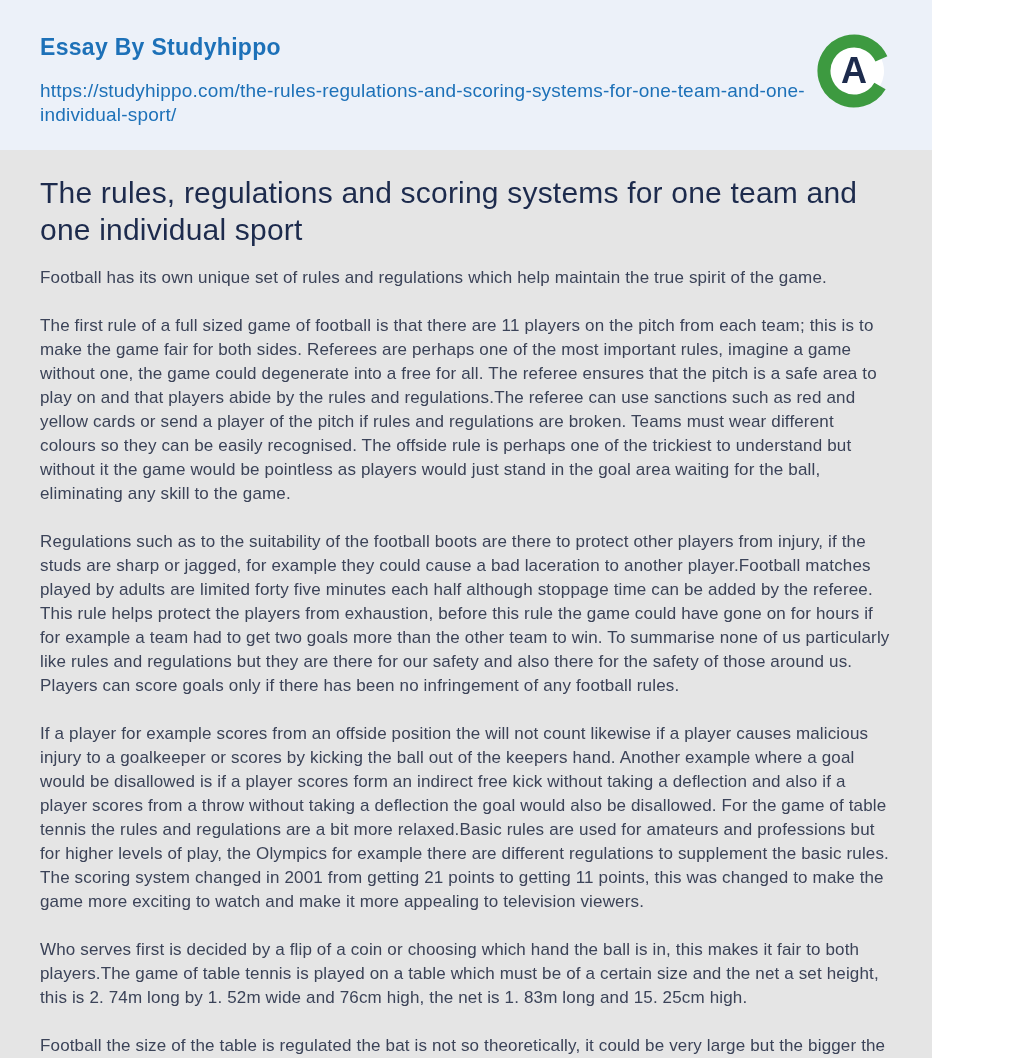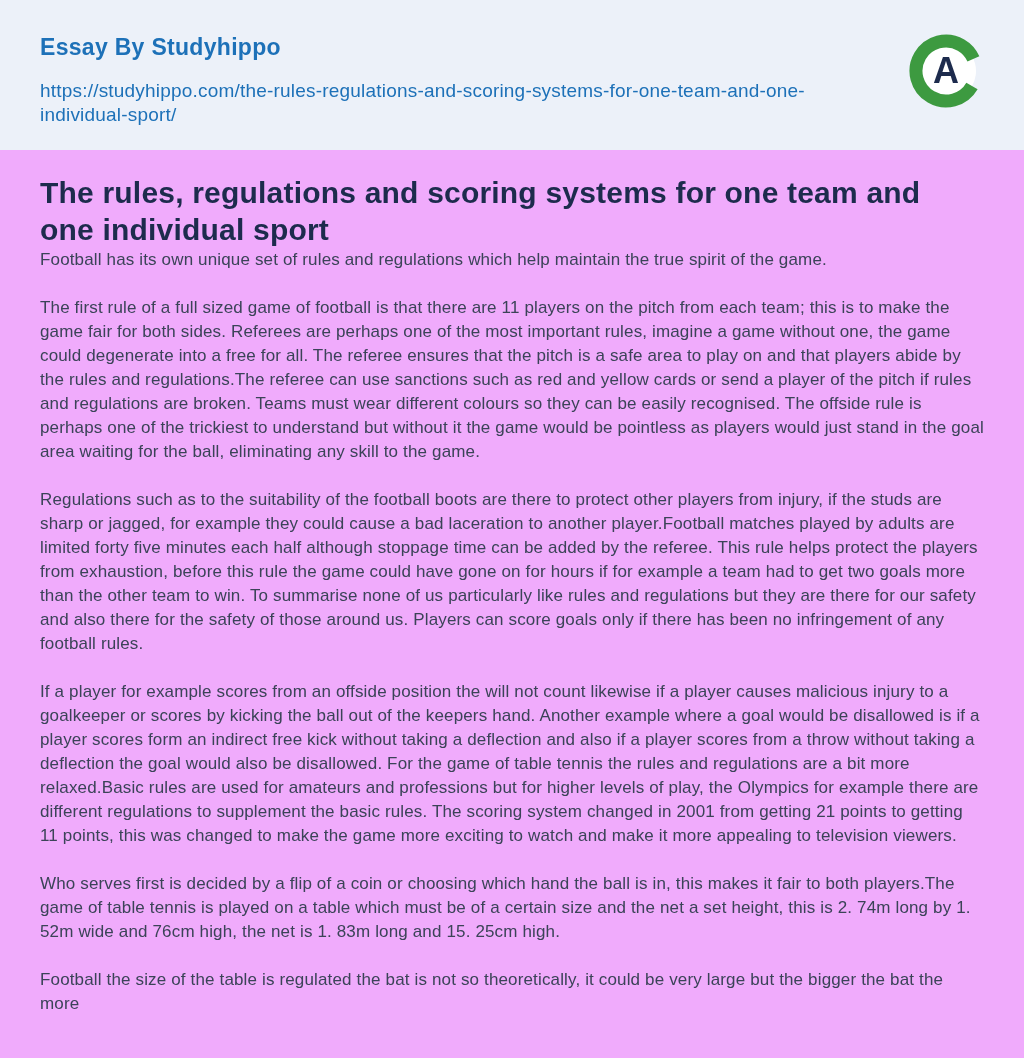--- a/index.html
+++ b/index.html
@@ -4,23 +4,23 @@
 <style>
   * { margin: 0; padding: 0; box-sizing: border-box; }
   html, body {
     width: 1024px;
     height: 1058px;
     overflow: hidden;
     background: #ffffff;
     font-family: "Liberation Sans", sans-serif;
   }
   .page {
-    width: 1024px;
+    width: 932px;
     height: 1058px;
-    background: #f0abfc;
+    background: #e5e5e5;
   }
   .header {
     background: #ecf1f9;
     padding: 34px 40px 30px 40px;
     height: 150px;
     position: relative;
   }
   .site-title {
     color: #1d71b8;
     font-size: 23px;
@@ -46,23 +46,24 @@
     height: 76px;
   }
   .logo svg { display: block; }
   .content {
     padding: 24px 40px 0 40px;
   }
   .page-title {
     color: #1d2b4d;
     font-size: 30px;
     line-height: 37px;
-    font-weight: 700;
+    font-weight: 400;
     letter-spacing: 0.2px;
     max-width: 910px;
+    margin-bottom: 18px;
   }
   .paragraph {
     color: #3b4358;
     font-size: 17px;
     line-height: 24px;
     letter-spacing: 0.15px;
     margin-bottom: 24px;
     max-width: 944px;
   }
 </style>

